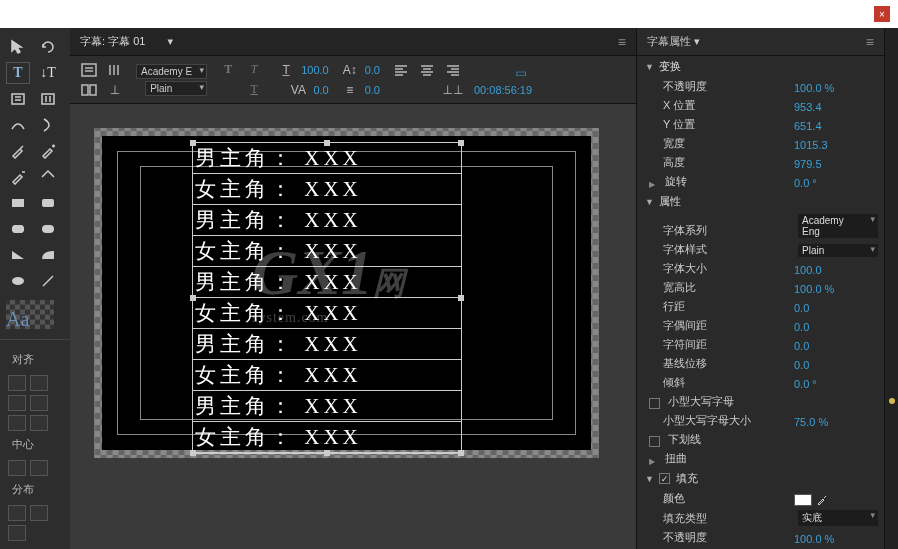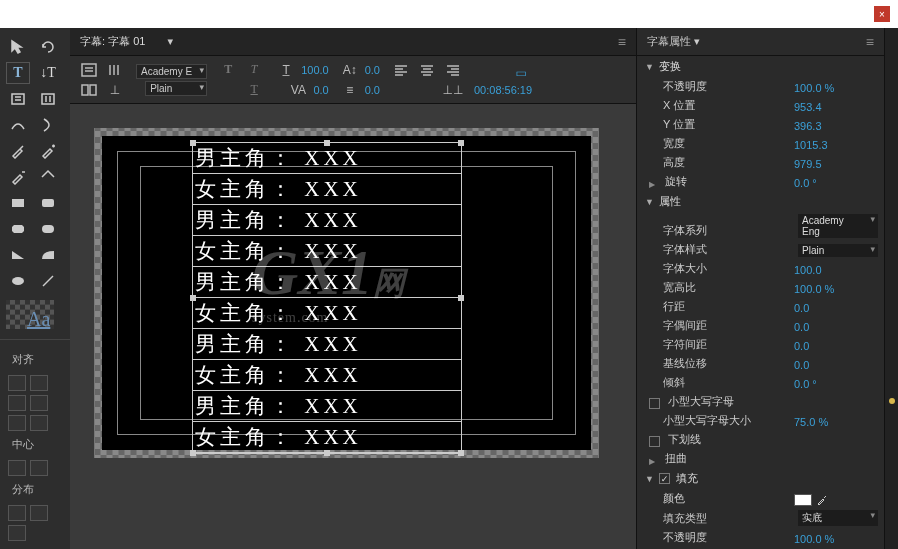--- a/index.html
+++ b/index.html
@@ -64,26 +64,25 @@
   .tool.fill svg { fill: #ccc; stroke: none; }
   .style-swatch {
     width: 48px;
     height: 40px;
     background: repeating-conic-gradient(#555 0% 25%, #333 0% 50%) 50% / 10px 10px;
     margin-top: 4px;
     position: relative;
   }
   .style-swatch span {
     position: absolute;
-    left: 21px;
+    left: 0;
     top: 8px;
     font-family: serif;
     font-size: 20px;
     color: #6a8fb5;
-    text-decoration: underline;
   }
   .tools-sep { height: 1px; background: #444; margin: 6px -6px; }
   .section-title { color: #bbb; margin: 2px 0 4px 6px; font-size: 11px; }
   .mini-grid {
     display: flex;
     flex-wrap: wrap;
     gap: 4px;
     padding: 0 2px;
   }
   .mini-btn {
@@ -589,21 +588,21 @@
       <div class="prop-row">
           <span class="prop-label">不透明度</span>
           <span class="prop-val">100.0 %</span>
         </div>
       <div class="prop-row">
           <span class="prop-label">X 位置</span>
           <span class="prop-val">953.4</span>
         </div>
       <div class="prop-row">
           <span class="prop-label">Y 位置</span>
-          <span class="prop-val">396.3</span>
+          <span class="prop-val">651.4</span>
         </div>
       <div class="prop-row">
           <span class="prop-label">宽度</span>
           <span class="prop-val">1015.3</span>
         </div>
       <div class="prop-row">
           <span class="prop-label">高度</span>
           <span class="prop-val">979.5</span>
         </div>
       <div class="prop-row">

